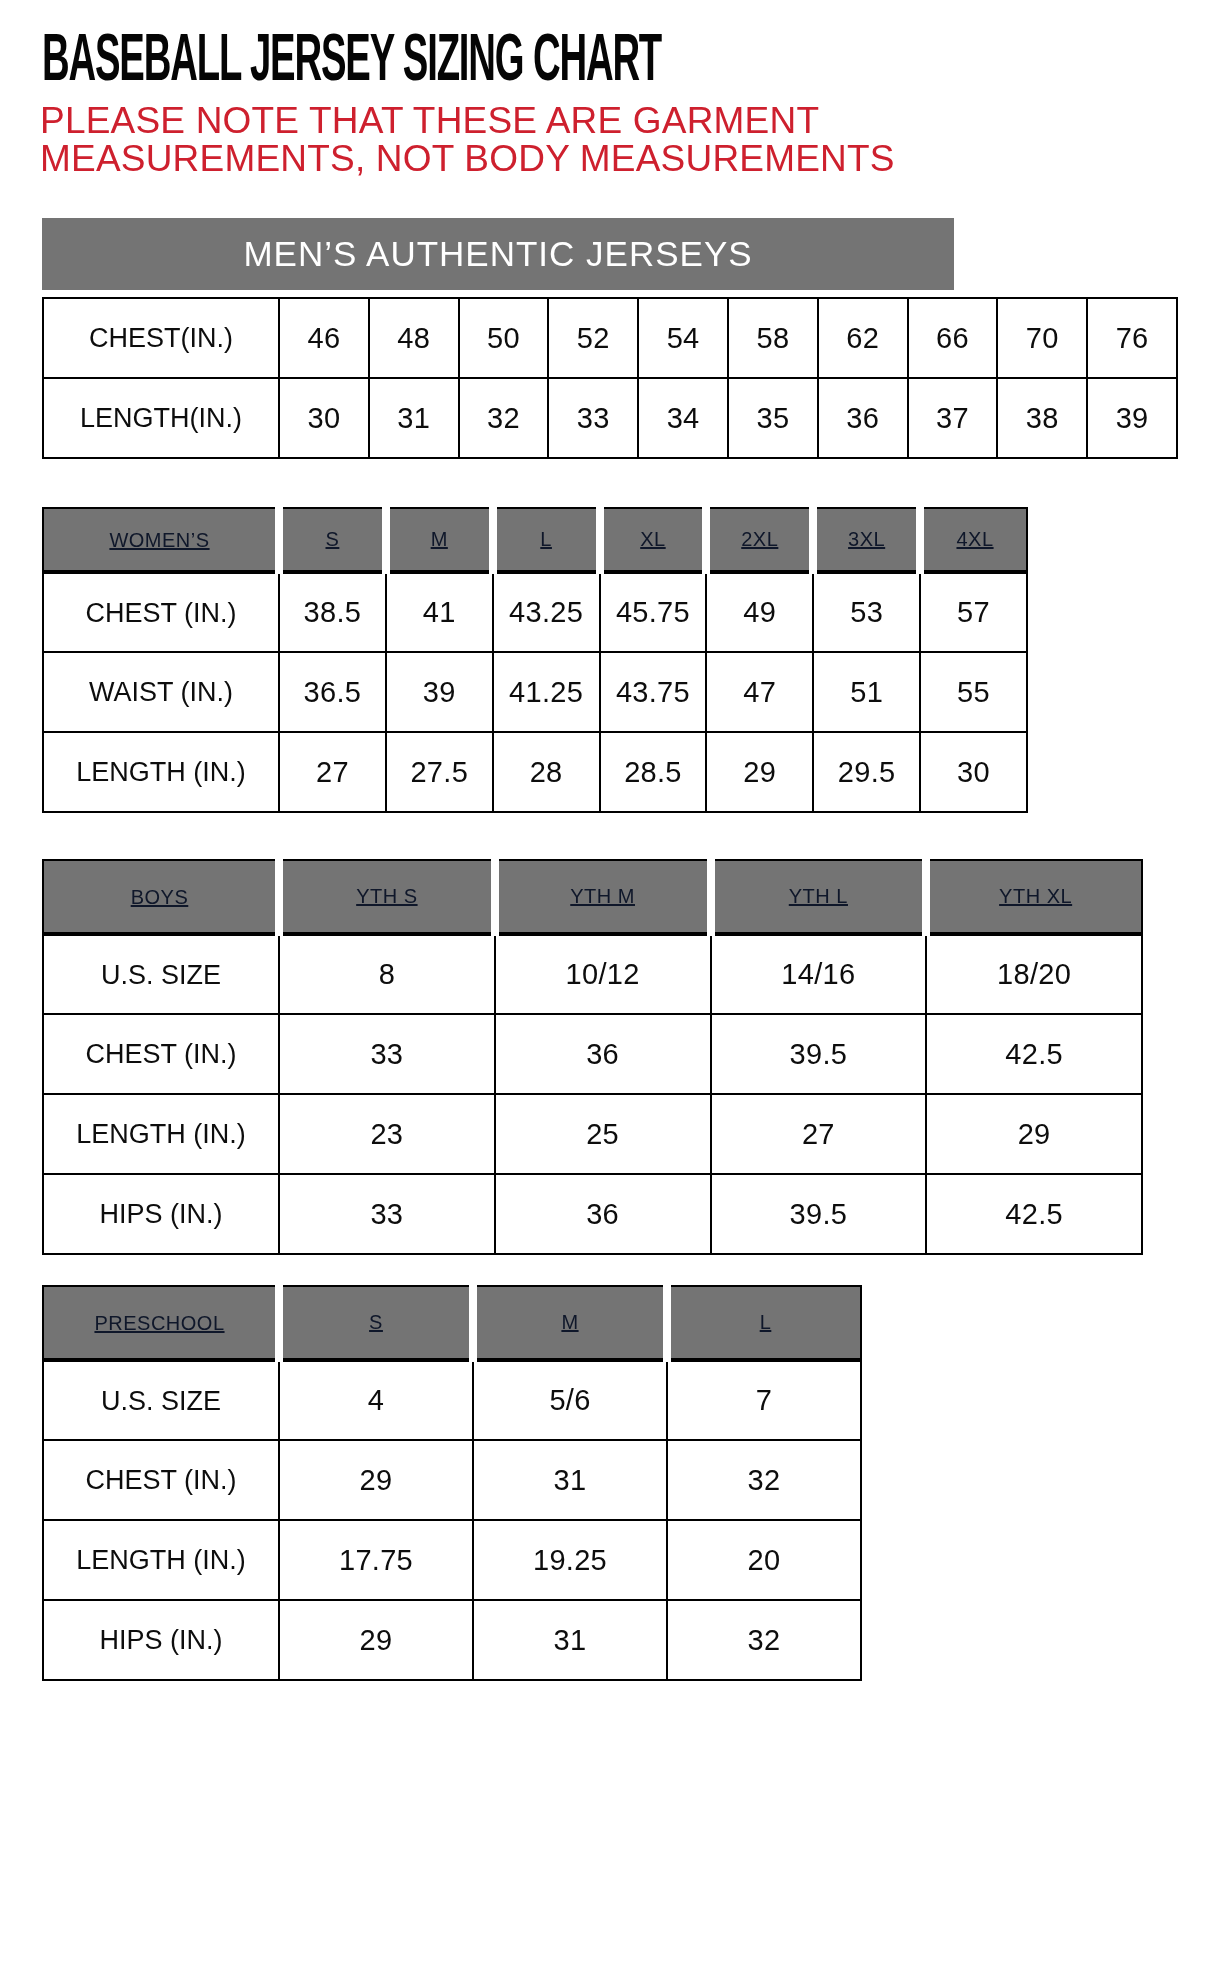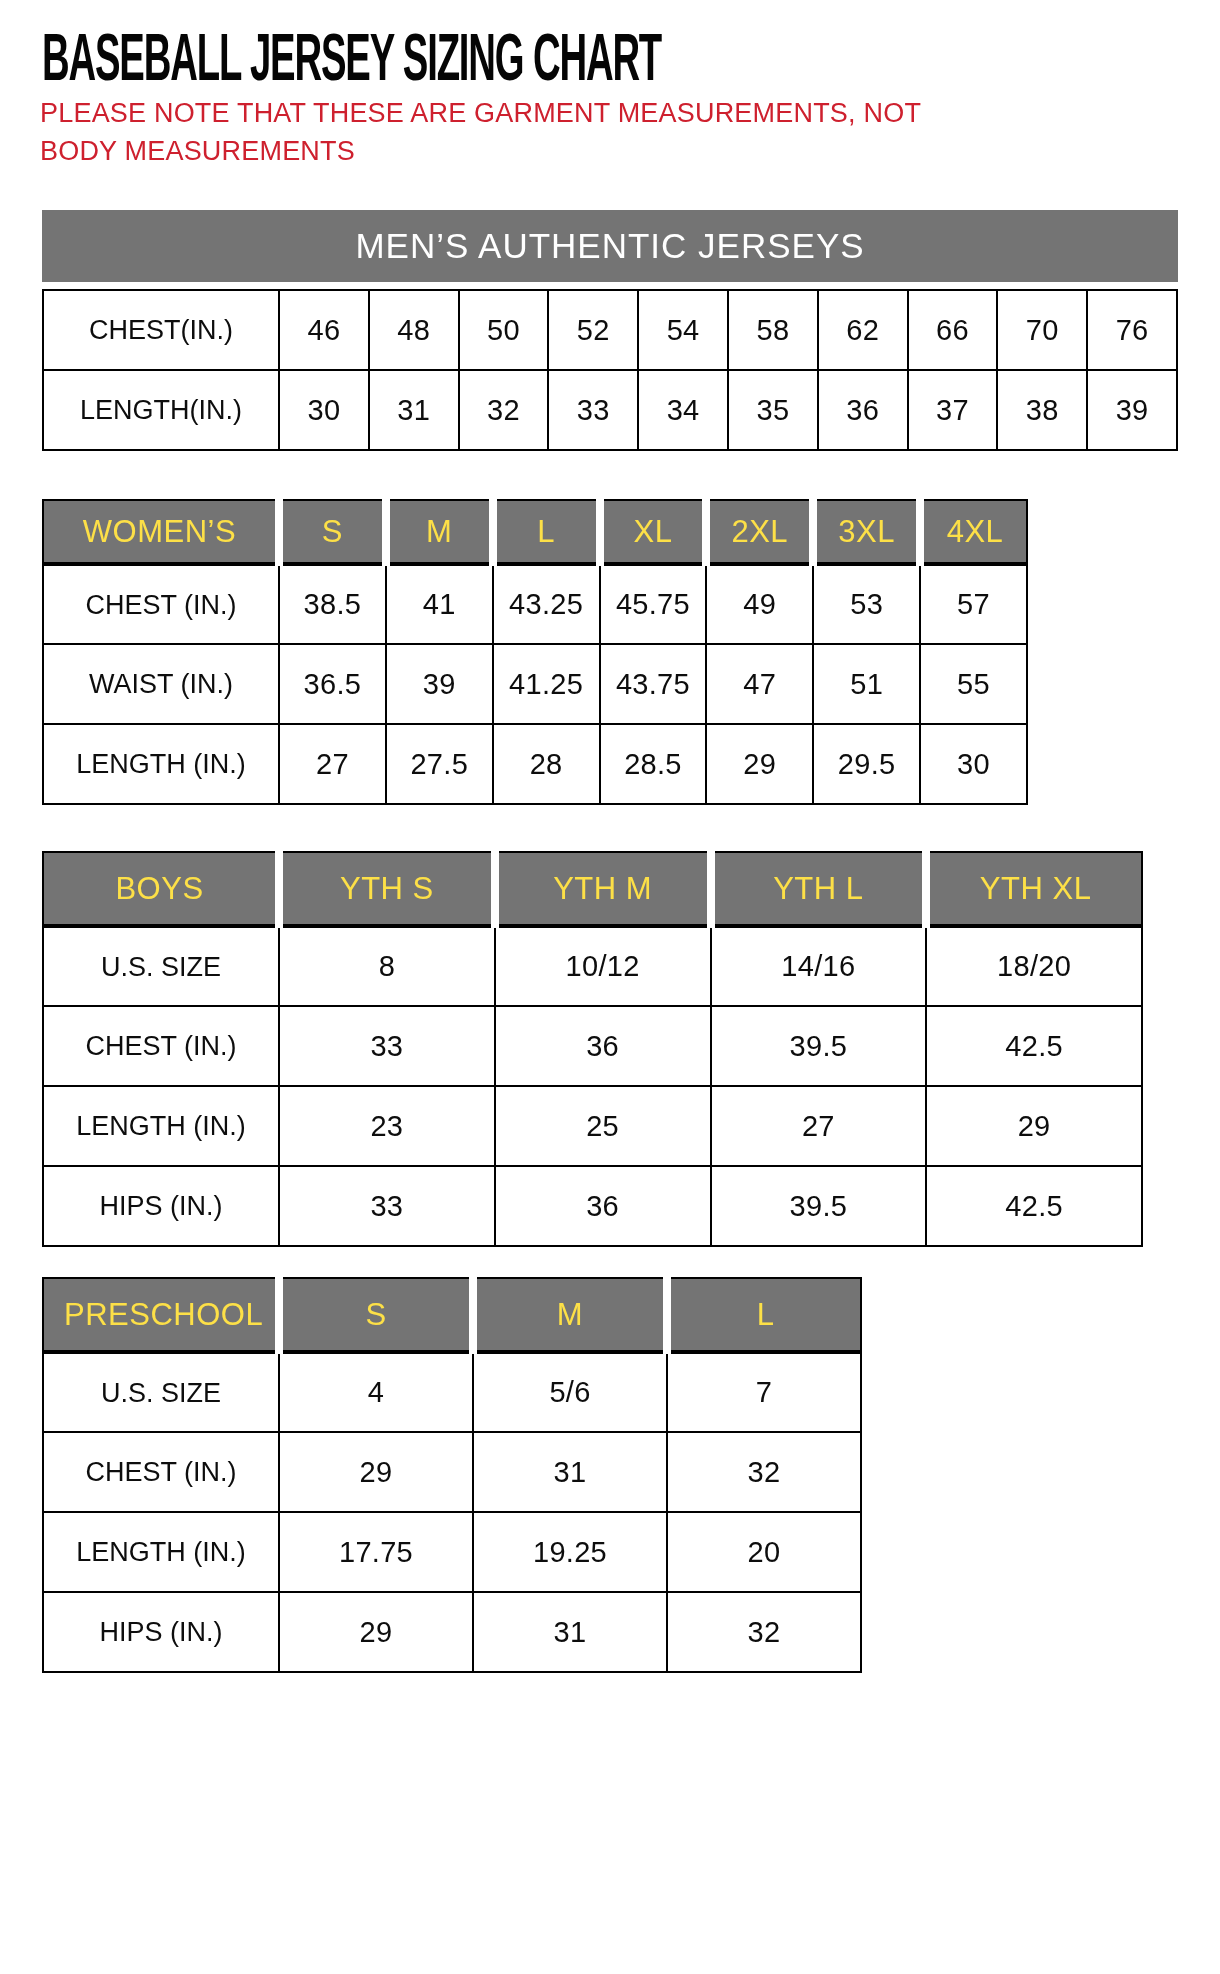--- a/index.html
+++ b/index.html
@@ -33,23 +33,23 @@
     display: inline-block;
     font-size: 66px;
     font-weight: bold;
     letter-spacing: -2px;
     transform: scaleX(0.58);
     transform-origin: left center;
     color: #050505;
   }
   
   p.note {
-    margin-top: 4px;
+    margin-top: 12px;
     color: var(--accent-red);
-    font-size: 27px;
+    font-size: 37px;
     line-height: 38px;
     max-width: 900px;
     letter-spacing: 0.2px;
   }
   
   section.tbl { margin-left: 2px; }
   section.tbl table {
     border-collapse: collapse;
     table-layout: fixed;
     background: #fff;
@@ -68,42 +68,43 @@
     padding: 0 20px;
     line-height: 32px;
   }
   td.val { font-size: 29px; letter-spacing: 0.3px; }
   section.tbl tr:not(.head) > th,
   section.tbl tr:not(.head) > td { height: 80px; }
 
   
   section.mens { margin-top: 40px; }
   .banner {
-    width: 1136px;
+    width: 912px;
     height: 72px;
     background: var(--header-gray);
     color: #ffffff;
     display: flex;
     align-items: center;
     justify-content: center;
     font-size: 35px;
     letter-spacing: 1px;
     margin-bottom: 7px;
   }
   section.mens table { width: 1136px; }
 
   
   section.tbl tr.head > th {
     background: var(--header-gray);
-    color: #fde047;
-    font-size: 31px;
+    color: #0f172a;
+    font-size: 20px;
     letter-spacing: 0.5px;
     border: none;
     border-top: 2px solid var(--line);
     border-bottom: 4px solid var(--line);
+    text-decoration: underline;
   }
   section.tbl tr.head > th + th { border-left: 8px solid #ffffff; }
   section.tbl tr.head > th:first-child { border-left: 2px solid var(--line); }
   section.tbl tr.head > th:last-child { border-right: 2px solid var(--line); }
 
   section.womens { margin-top: 48px; }
   section.womens table { width: 986px; }
   section.womens tr.head > th { height: 64px; }
 
   section.boys { margin-top: 46px; }

